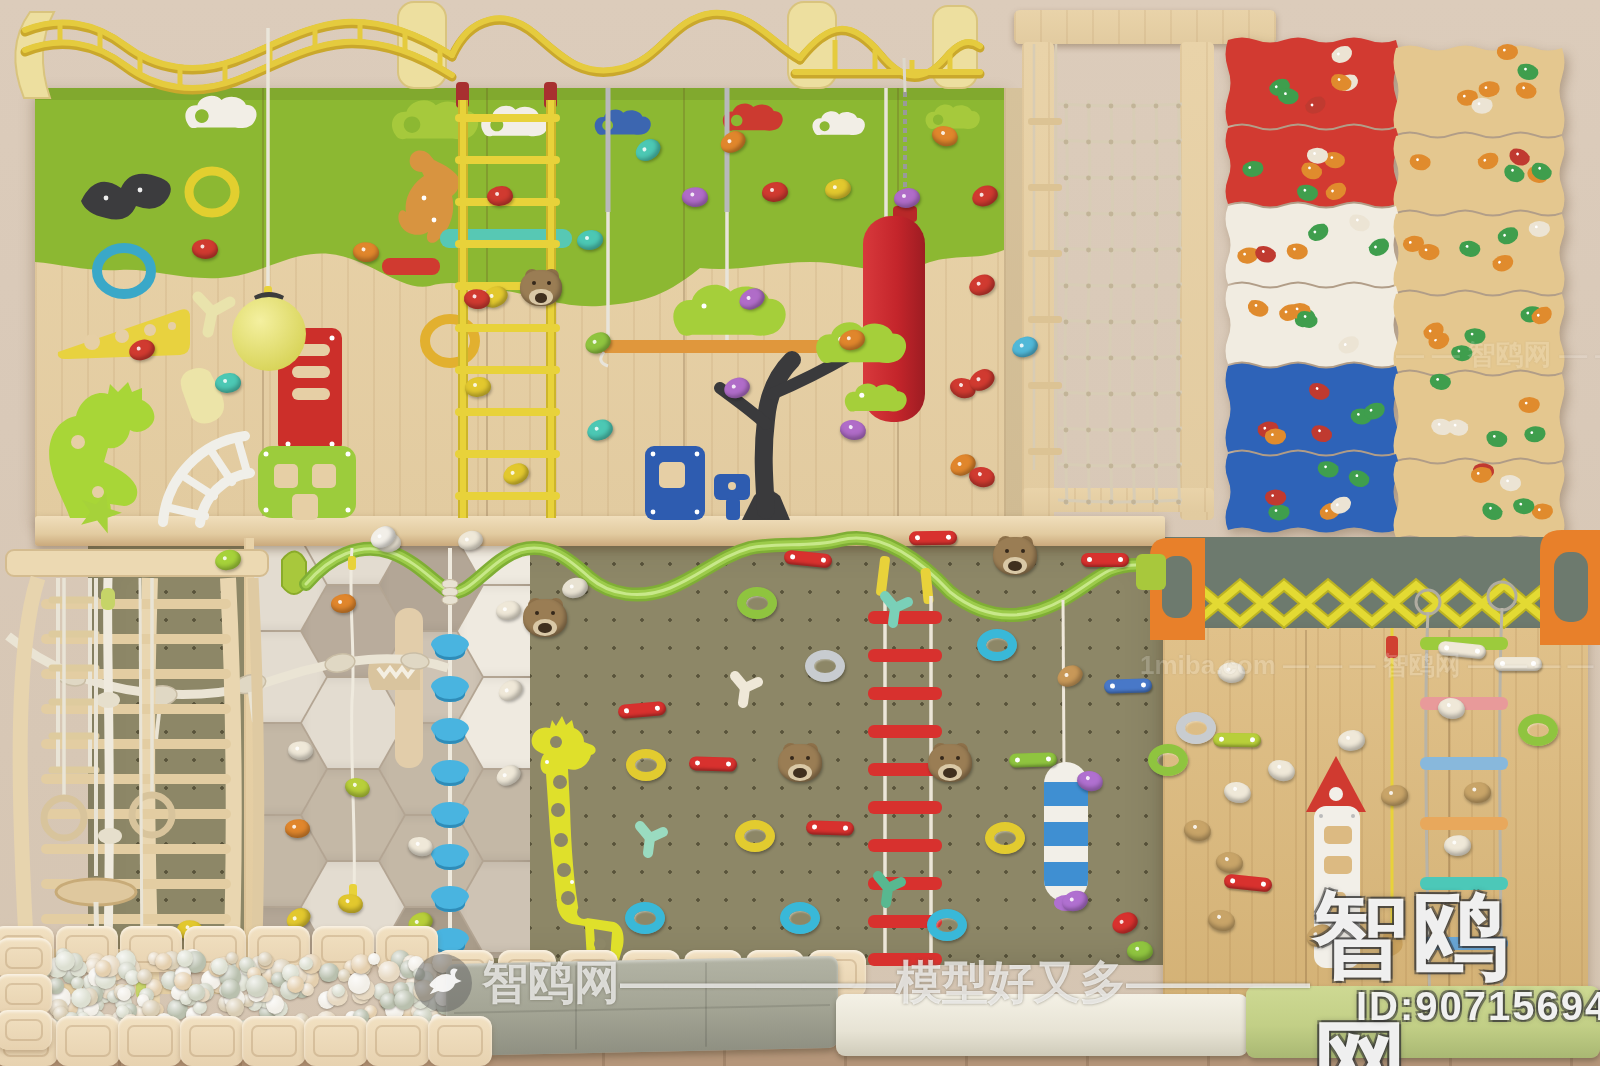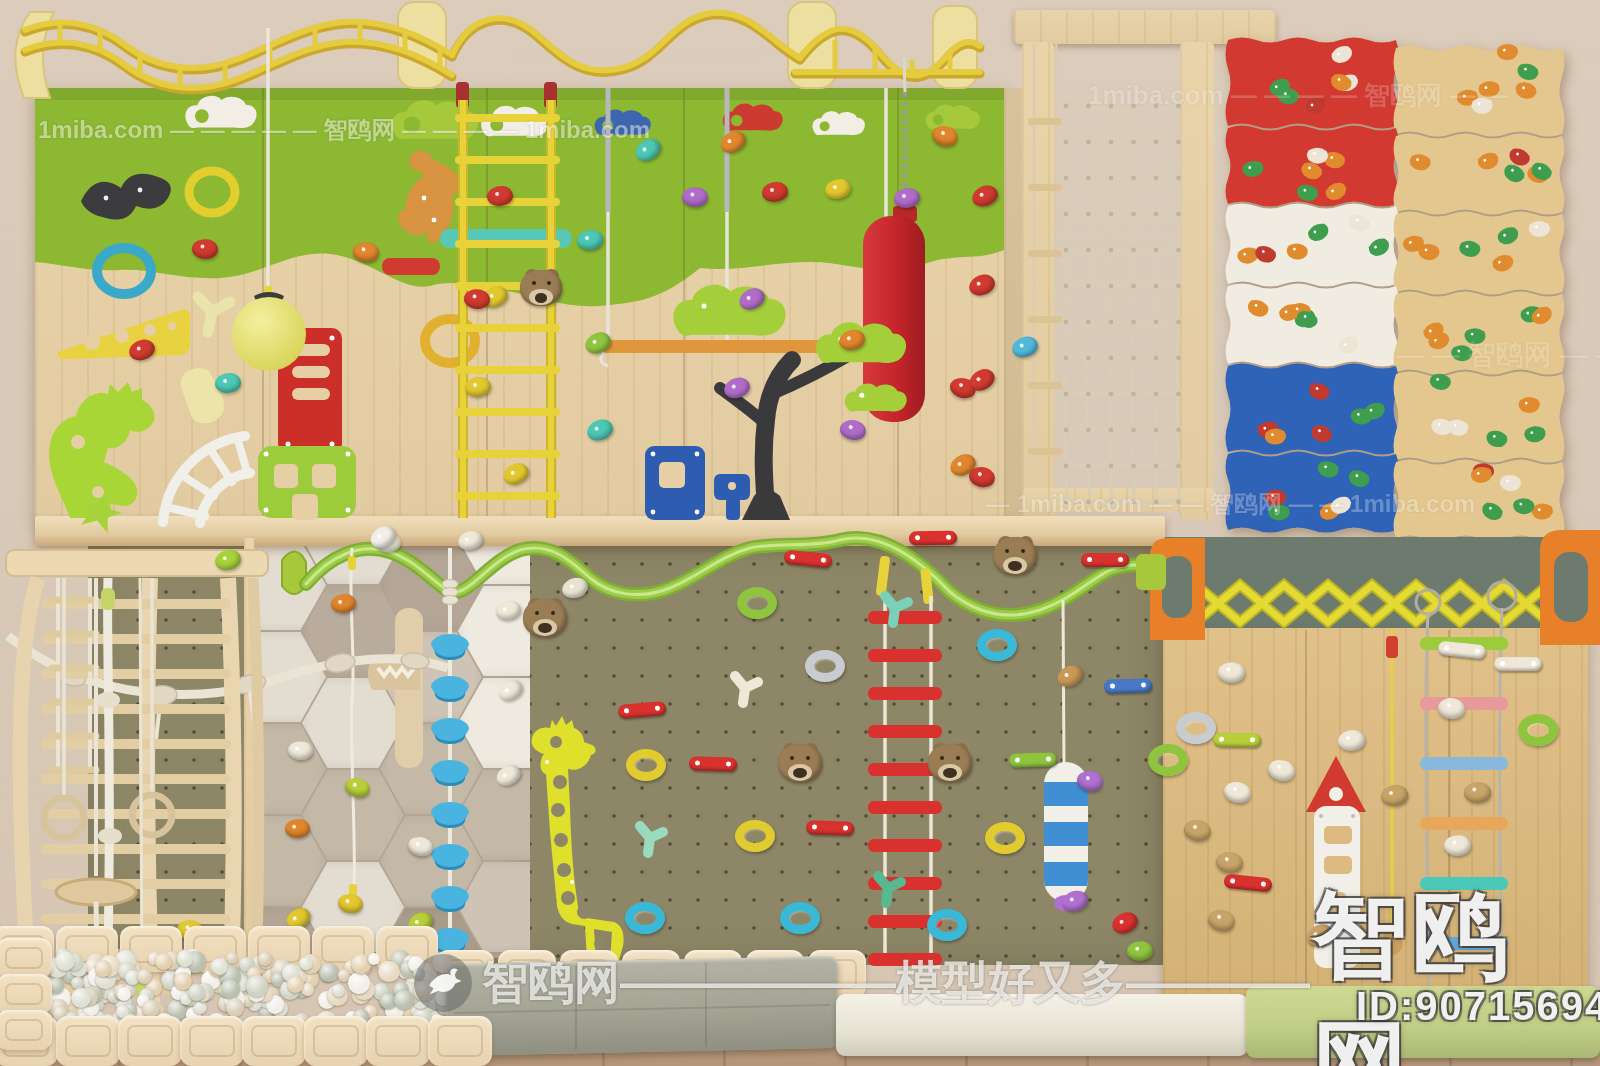--- a/index.html
+++ b/index.html
@@ -1247,24 +1247,22 @@
     <div style="left:33%;top:4%;width:2px;height:92%;background:rgba(0,0,0,.10);"></div>
     <div style="left:66%;top:4%;width:2px;height:92%;background:rgba(0,0,0,.10);"></div>
     <div style="left:2%;top:52%;width:96%;height:2px;background:rgba(0,0,0,.10);"></div>
   </div>
   <div class="mat" style="left:836px;top:994px;width:412px;height:62px;z-index:9;
        background:linear-gradient(180deg,#f4f1e6,#e7e3d4 60%,#cfcbba);box-shadow:0 3px 5px rgba(70,60,40,.4);"></div>
   <div class="mat" style="left:1246px;top:986px;width:354px;height:72px;z-index:9;
        background:linear-gradient(180deg,#ced993,#c2cf86 55%,#a9b873);box-shadow:0 3px 5px rgba(70,60,40,.4);"></div>
 
   <div id="wmlayer" style="inset:0;z-index:40;pointer-events:none;">
-      <div class="wm" style="left: 38px; top: 114px; font-size: 24px; opacity: 0.45; font-weight: bold;">1miba.com — — — — — 智鸥网 — — — — 1miba.com</div>
-      <div class="wm" style="left: 1088px; top: 78px; font-size: 26px; opacity: 0.2; font-weight: bold;">1miba.com — — — — 智鸥网 — —</div>
       <div class="wm" style="left: 1396px; top: 336px; font-size: 28px; opacity: 0.16; font-weight: bold;">— — 智鸥网 — —</div>
-      <div class="wm" style="left: 986px; top: 488px; font-size: 24px; opacity: 0.28; font-weight: bold;">— 1miba.com — — 智鸥网 — — 1miba.com</div>
+      <div class="wm" style="left: 1140px; top: 648px; font-size: 26px; opacity: 0.2; font-weight: bold;">1miba.com — — — 智鸥网 — — — —</div>
     </div>
 
   <div style="left:414px;top:952px;z-index:41;display:flex;align-items:center;gap:10px;pointer-events:none;">
     <span style="position:static;width:58px;height:58px;border-radius:50%;background:rgba(95,95,95,.5);display:inline-flex;align-items:center;justify-content:center;">
       <svg width="40" height="40" viewBox="0 0 60 60" style="position:static;">
         <path fill="rgba(255,255,255,.9)" d="M10,32 C20,18 32,14 42,18 C38,10 46,6 52,10 C47,16 47,20 51,24 L58,27 L48,31 C45,41 33,46 23,42 L10,47 L16,38 C11,36 9,34 10,32 Z"></path>
       </svg>
     </span>
     <span style="position:static;font-size:46px;font-weight:bold;color:rgba(255,255,255,.72);text-shadow:0 0 3px rgba(90,85,70,.6);white-space:nowrap;">智鸥网——————模型好又多————</span>
   </div>

